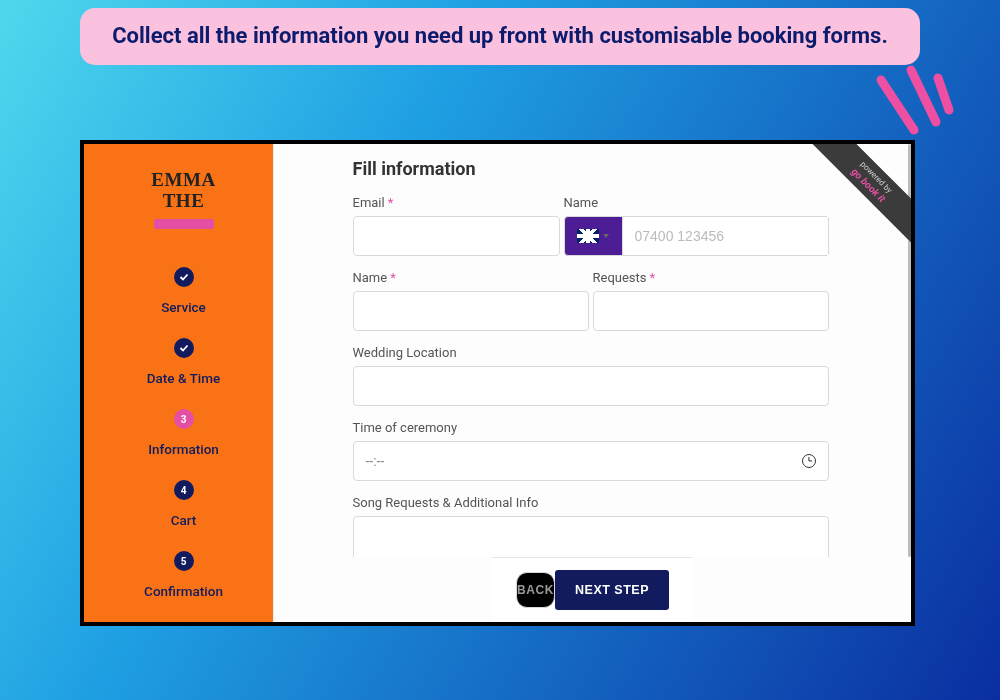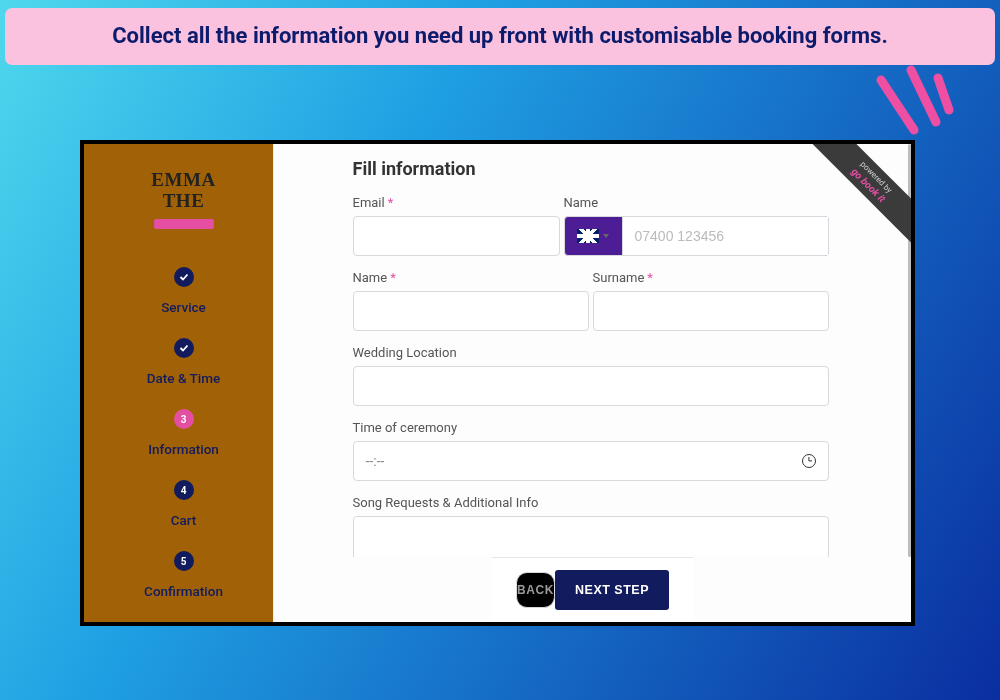--- a/index.html
+++ b/index.html
@@ -1,22 +1,22 @@
 <!DOCTYPE html>
 <html><head>
   <meta charset="utf-8">
   <style>
     * { margin:0; padding:0; box-sizing:border-box; }
     html, body { width:1000px; height:700px; overflow:hidden; font-family:-apple-system,BlinkMacSystemFont,"Segoe UI",Roboto,Helvetica,Arial,sans-serif; }
     .bg { width:1000px; height:700px; background:linear-gradient(120deg,#4fd8ed 0%,#1f9fe3 35%,#0a2ea0 100%); position:relative; }
     .caption {
       position:absolute; top:8px; left:50%; transform:translateX(-50%);
       background:#fac2de; color:#0c1b6b; font-weight:700; text-align:center;
-      font-size:22px; line-height:1.3; padding:14px 28px; border-radius:7px;
-      width:990px;
+      font-size:22px; line-height:1.3; padding:14px 28px; border-radius:15px;
+      width:840px;
     }
     .sparks { position:absolute; top:60px; right:44px; }
     .sparks svg { width:100px; height:100px; }
 
     .panel {
       position:absolute; left:80px; top:140px; width:835px; height:486px;
       background:#fff; border:4px solid #000; display:flex; flex-direction:row;
       overflow:hidden;
     }
     .ribbon {
@@ -24,21 +24,21 @@
       overflow:hidden; pointer-events:none; z-index:10;
     }
     .ribbon-band {
       position:absolute; width:170px; top:26px; right:-42px;
       background:#3b3b3b; color:#e54fa3; font-size:10px; text-align:center;
       transform:rotate(45deg); padding:5px 0;
     }
     .ribbon-band .l1 { color:#d0d0d0; font-size:8px; display:block; margin-bottom:1px;}
     .ribbon-band .l2 { font-weight:700; font-style:italic; }
 
-    .sidebar { width:190px; background:#a16207; border-right:1px solid #eee; padding:20px 12px 20px 22px; display:flex; flex-direction:column; }
+    .sidebar { width:190px; background:#f97316; border-right:1px solid #eee; padding:20px 12px 20px 22px; display:flex; flex-direction:column; }
     .logo { text-align:center; font-family:Georgia,'Times New Roman',serif; font-weight:700; color:#222; font-size:19px; line-height:1.08; letter-spacing:0.5px; margin:6px 0 4px; }
     .logo-tag { width:60px; height:10px; background:#e54fa3; border-radius:2px; margin:4px auto 30px; }
 
     .steps { display:flex; flex-direction:column; gap:23px; margin-top:8px;}
     .step { display:flex; align-items:center; gap:12px; cursor:pointer;flex-direction:column; }
     .dot { width:20px; height:20px; border-radius:50%; display:flex; align-items:center; justify-content:center; font-size:10px; font-weight:700; color:#fff;}
     .dot-done { background:#121b5d; }
     .dot-active { background:#e54fa3; }
     .dot-pending { background:#121b5d; }
     .check { width:10px; height:10px; }
@@ -167,21 +167,21 @@
 
         <div class="row2">
           <div class="field">
             <label class="label">
               <span>Name</span><span class="req">*</span>
             </label>
             <input class="input" type="text" style="">
           </div>
           <div class="field">
             <label class="label">
-              <span>Surname</span><span class="req">*</span>
+              <span>Requests</span><span class="req">*</span>
             </label>
             <input class="input" type="text" style="">
           </div>
         </div>
 
         <div class="field">
           <label class="label">Wedding Location</label>
           <input class="input" type="text" style="">
         </div>
 

